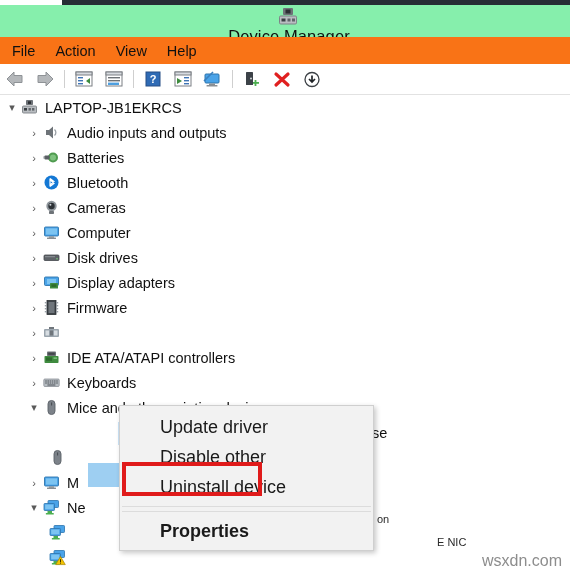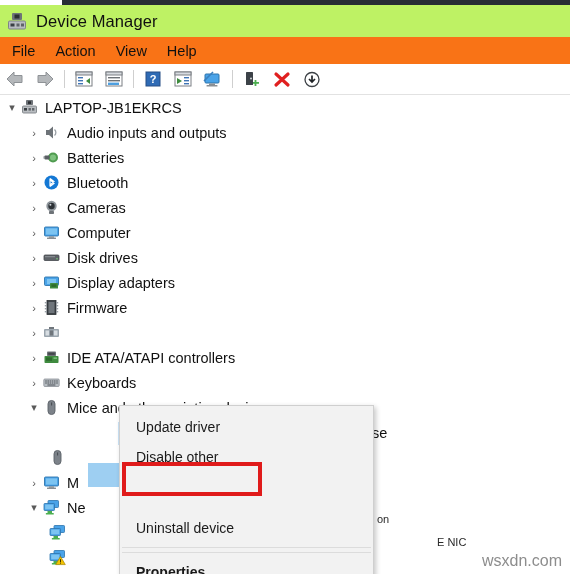--- a/index.html
+++ b/index.html
@@ -31,23 +31,24 @@
     position: absolute;
     left: 0; top: 0;
     width: 62px; height: 5px;
     background: #ffffff;
   }
   
   .titlebar {
     position: absolute;
     left: 0; top: 5px;
     width: 570px; height: 32px;
-    background: #bef264;
-    display: flex;
-    align-items: center;
+    background: #86efac;
+    display: flex;
+    align-items: center;
+    flex-direction: column;
   }
   .titlebar .app-icon {
     margin-left: 6px;
     width: 22px; height: 22px;
     position: relative;
   }
   .title-text {
     margin-left: 8px;
     font-size: 16.5px;
     color: #101010;
@@ -156,33 +157,32 @@
     background: #f2f2f2;
     border: 1px solid #cfcfcf;
     box-shadow: 2px 2px 5px rgba(0,0,0,0.22);
     z-index: 5;
     padding: 6px 0 4px 0;
   }
   .ctx-item {
     height: 30px;
     display: flex;
     align-items: center;
-    padding-left: 16px;
-    font-size: 14px;
+    padding-left: 40px;
+    font-size: 18px;
     color: #1a1a1a;
   }
   .ctx-item.bold { font-weight: bold; }
   .ctx-sep {
     height: 1px;
     background: #dcdcdc;
     margin: 4px 2px 4px 2px;
   }
   .ctx-item.highlighted {
     background: transparent;
-    margin-top: 41px;
   }
   .red-box {
     position: absolute;
     left: 122px;
     top: 462px;
     width: 140px;
     height: 34px;
     border: 4px solid #e01b1b;
     z-index: 7;
     pointer-events: none;

